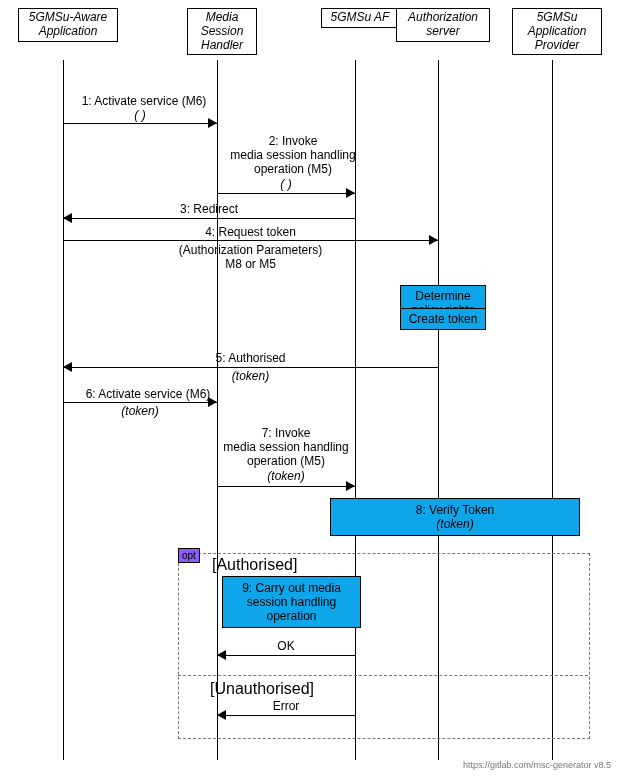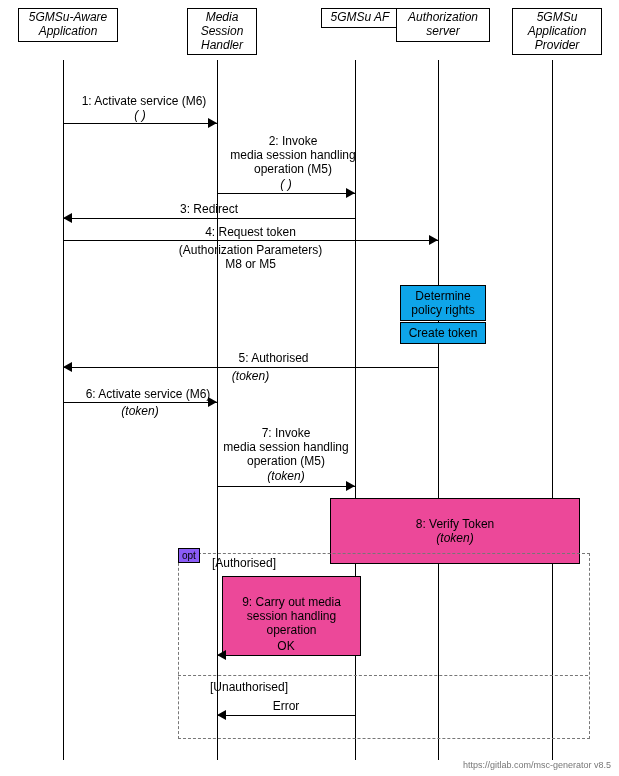--- a/index.html
+++ b/index.html
@@ -58,38 +58,38 @@
   .note-box {
     position: absolute;
     border: 1px solid #000;
     background: #0ea5e9;
     text-align: center;
     padding: 3px 5px;
   }
   .invoc-box {
     position: absolute;
     border: 1px solid #000;
-    background: #ec4899;
+    background: #0ea5e9;
     text-align: center;
-    padding: 18px 4px;
+    padding: 4px 4px;
   }
   .opt-frame {
     position: absolute;
     border: 1px dashed #777;
   }
   .opt-tag {
     position: absolute;
     border: 1px solid #000;
     background: #8b5cf6;
     font-size: 10px;
     padding: 1px 3px;
   }
   .guard {
     position: absolute;
-    font-size: 12px;
+    font-size: 16px;
   }
   .divider {
     position: absolute;
     border-top: 1px dashed #777;
     height: 0;
   }
   .footer {
     position: absolute;
     right: 8px;
     bottom: 6px;
@@ -137,23 +137,23 @@
 <div class="arrow-l" style="left:63px; top:213px;"></div>
 
 <div class="msg-label" style="left:63px; width:375px; top:226px;">4: Request token</div>
 <div class="msg" style="left:63px; width:375px; top:240px;"></div>
 <div class="arrow-r" style="left:429px; top:235px;"></div>
 <div class="msg-label" style="left:63px; width:375px; top:244px;">(Authorization Parameters)
 M8 or M5</div>
 
 <div class="note-box" style="left:400px; top:285px; width:74px;">Determine
 policy rights</div>
-<div class="note-box" style="left:400px; top:322px; width:74px;">Create token</div>
+<div class="note-box" style="left:400px; top:308px; width:74px;">Create token</div>
 
-<div class="msg-label" style="left:78px; width:375px; top:352px;padding-left:8px;">5: Authorised</div>
+<div class="msg-label" style="left:55px; width:375px; top:352px;padding-left:8px;">5: Authorised</div>
 <div class="msg" style="left:63px; width:375px; top:367px;"></div>
 <div class="arrow-l" style="left:63px; top:362px;"></div>
 <div class="msg-label ital bold" style="left:63px; width:375px; top:370px;">(token)</div>
 
 <div class="msg-label" style="left:63px; width:154px; top:388px;margin-left:8px;">6: Activate service (M6)</div>
 <div class="msg" style="left:63px; width:154px; top:402px;"></div>
 <div class="arrow-r" style="left:208px; top:397px;"></div>
 <div class="msg-label ital bold" style="left:63px; width:154px; top:405px;">(token)</div>
 
 <div class="msg-label" style="left:217px; width:138px; top:427px;">7: Invoke

